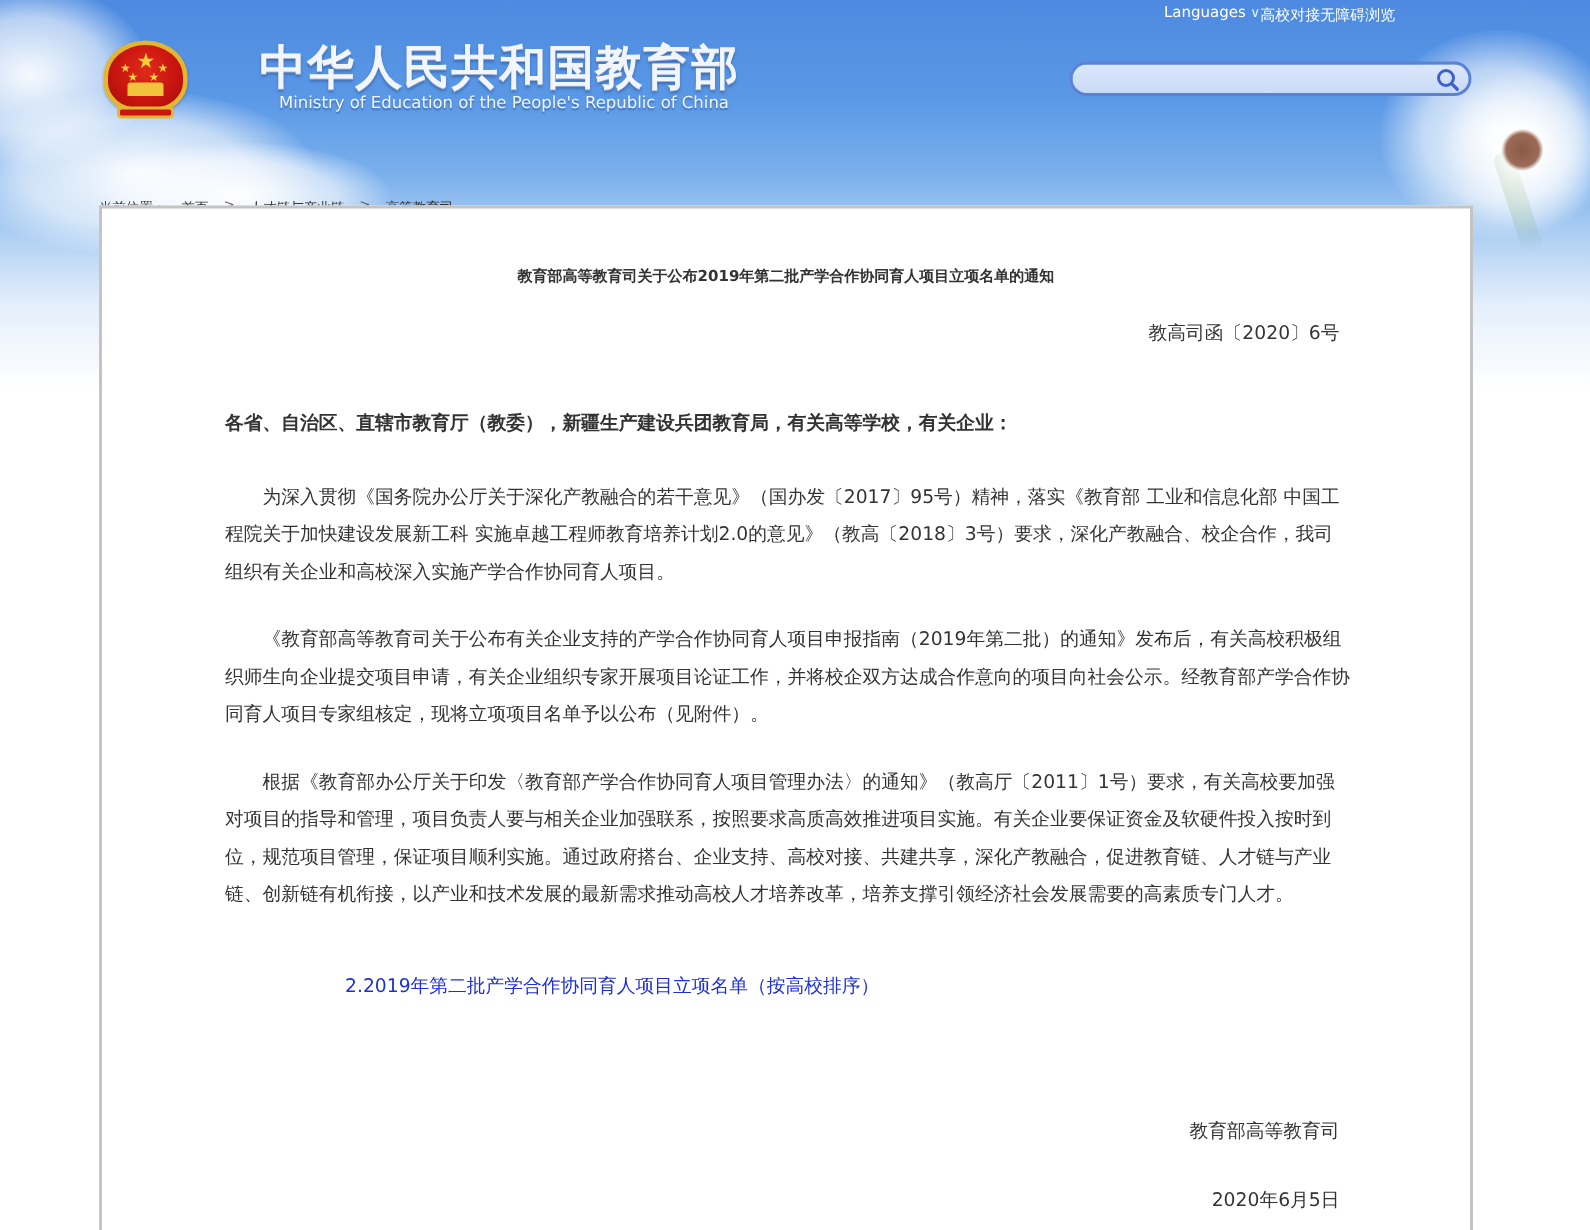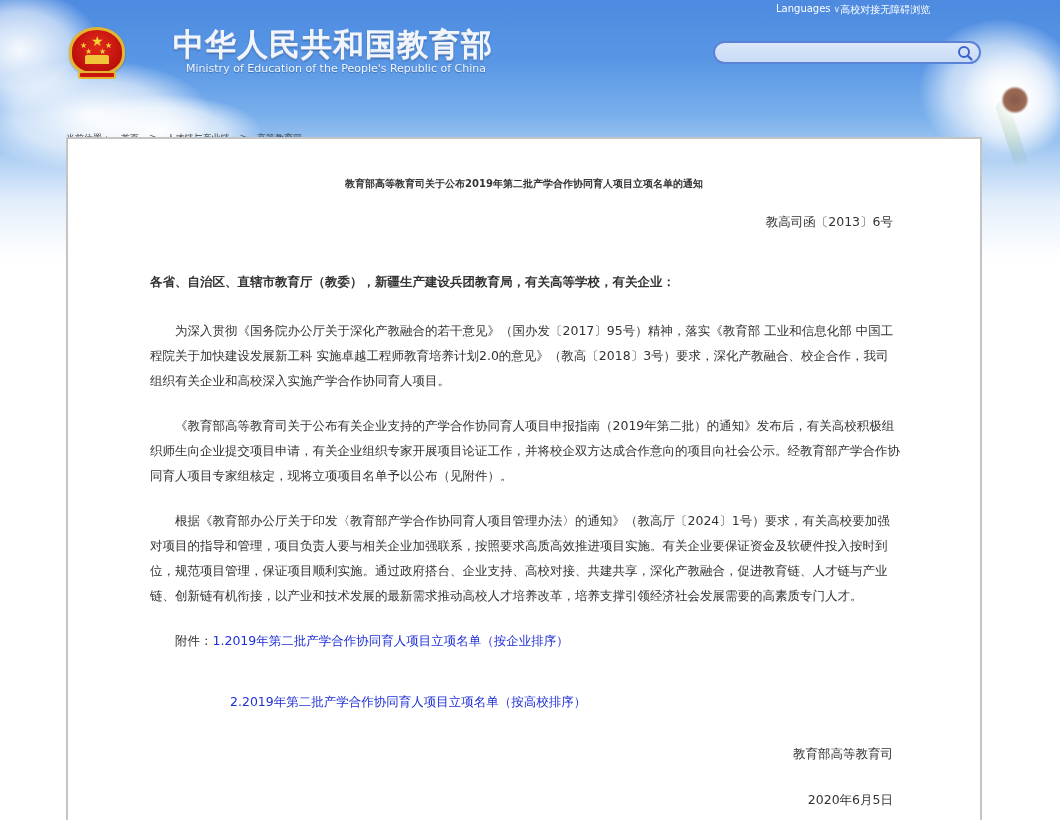--- a/index.html
+++ b/index.html
@@ -150,30 +150,27 @@
   <span>当前位置：</span>
   <a>首页</a>
   <span class="sep">&gt;</span>
   <a>人才链与产业链</a>
   <span class="sep">&gt;</span>
   <a>高等教育司</a>
 </div>
 
 <div class="card">
   <h1 class="doc-title">教育部高等教育司关于公布2019年第二批产学合作协同育人项目立项名单的通知</h1>
-  <div class="doc-number">教高司函〔2013〕6号</div>
+  <div class="doc-number">教高司函〔2020〕6号</div>
 
   <div class="doc-body">
     <p style="margin-bottom:24px;font-weight:bold;">各省、自治区、直辖市教育厅（教委），新疆生产建设兵团教育局，有关高等学校，有关企业：</p>
     <p class="indent">为深入贯彻《国务院办公厅关于深化产教融合的若干意见》（国办发〔2017〕95号）精神，落实《教育部 工业和信息化部 中国工程院关于加快建设发展新工科 实施卓越工程师教育培养计划2.0的意见》（教高〔2018〕3号）要求，深化产教融合、校企合作，我司组织有关企业和高校深入实施产学合作协同育人项目。</p>
     <p class="indent">《教育部高等教育司关于公布有关企业支持的产学合作协同育人项目申报指南（2019年第二批）的通知》发布后，有关高校积极组织师生向企业提交项目申请，有关企业组织专家开展项目论证工作，并将校企双方达成合作意向的项目向社会公示。经教育部产学合作协同育人项目专家组核定，现将立项项目名单予以公布（见附件）。</p>
-    <p class="indent">根据《教育部办公厅关于印发〈教育部产学合作协同育人项目管理办法〉的通知》（教高厅〔2024〕1号）要求，有关高校要加强对项目的指导和管理，项目负责人要与相关企业加强联系，按照要求高质高效推进项目实施。有关企业要保证资金及软硬件投入按时到位，规范项目管理，保证项目顺利实施。通过政府搭台、企业支持、高校对接、共建共享，深化产教融合，促进教育链、人才链与产业链、创新链有机衔接，以产业和技术发展的最新需求推动高校人才培养改革，培养支撑引领经济社会发展需要的高素质专门人才。</p>
-    <div class="attach">
-      <span>附件：</span><a>1.2019年第二批产学合作协同育人项目立项名单（按企业排序）</a>
-    </div>
+    <p class="indent">根据《教育部办公厅关于印发〈教育部产学合作协同育人项目管理办法〉的通知》（教高厅〔2011〕1号）要求，有关高校要加强对项目的指导和管理，项目负责人要与相关企业加强联系，按照要求高质高效推进项目实施。有关企业要保证资金及软硬件投入按时到位，规范项目管理，保证项目顺利实施。通过政府搭台、企业支持、高校对接、共建共享，深化产教融合，促进教育链、人才链与产业链、创新链有机衔接，以产业和技术发展的最新需求推动高校人才培养改革，培养支撑引领经济社会发展需要的高素质专门人才。</p>
     <div class="attach attach-2">
       <a>2.2019年第二批产学合作协同育人项目立项名单（按高校排序）</a>
     </div>
   </div>
 
   <div class="signoff" style="top:607px;">教育部高等教育司</div>
   <div class="signoff" style="top:653px;">2020年6月5日</div>
 </div>
 
 </body></html>

